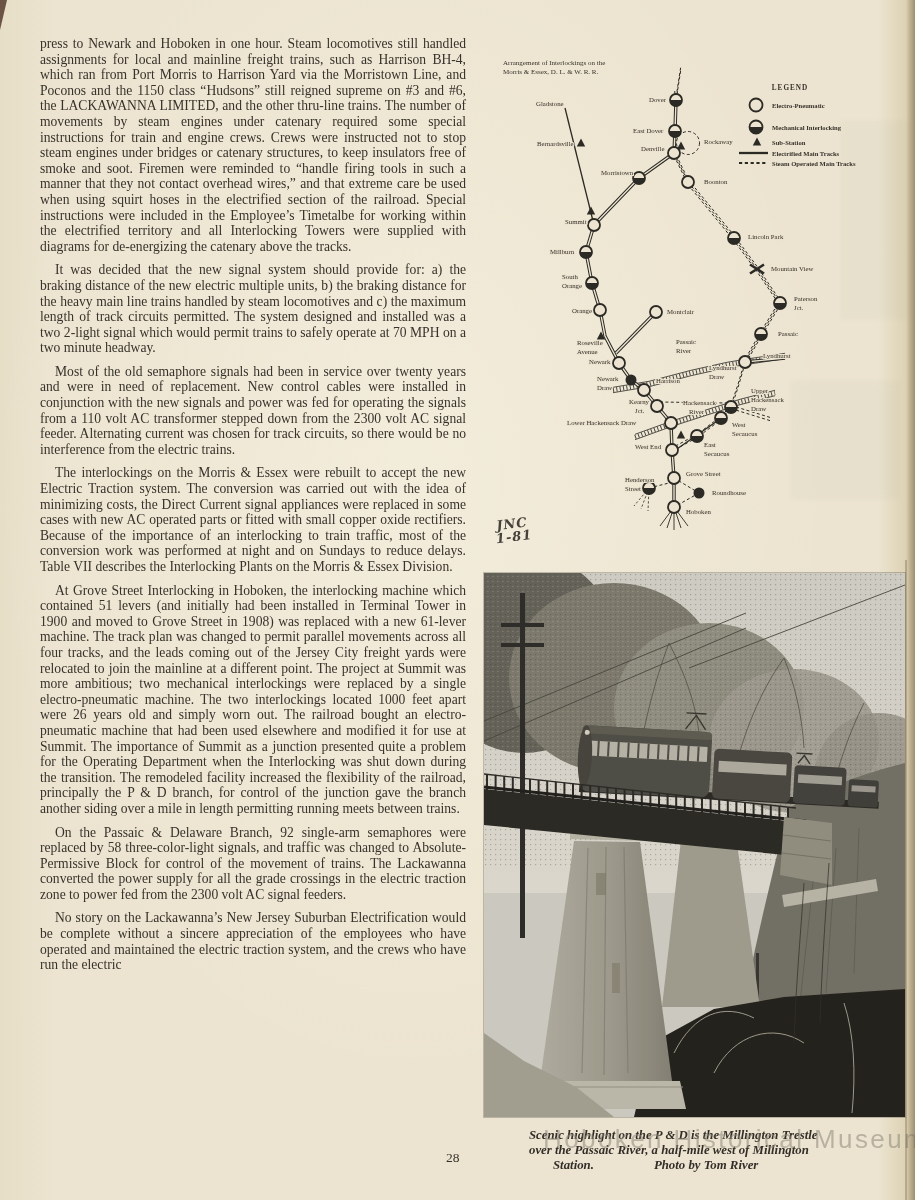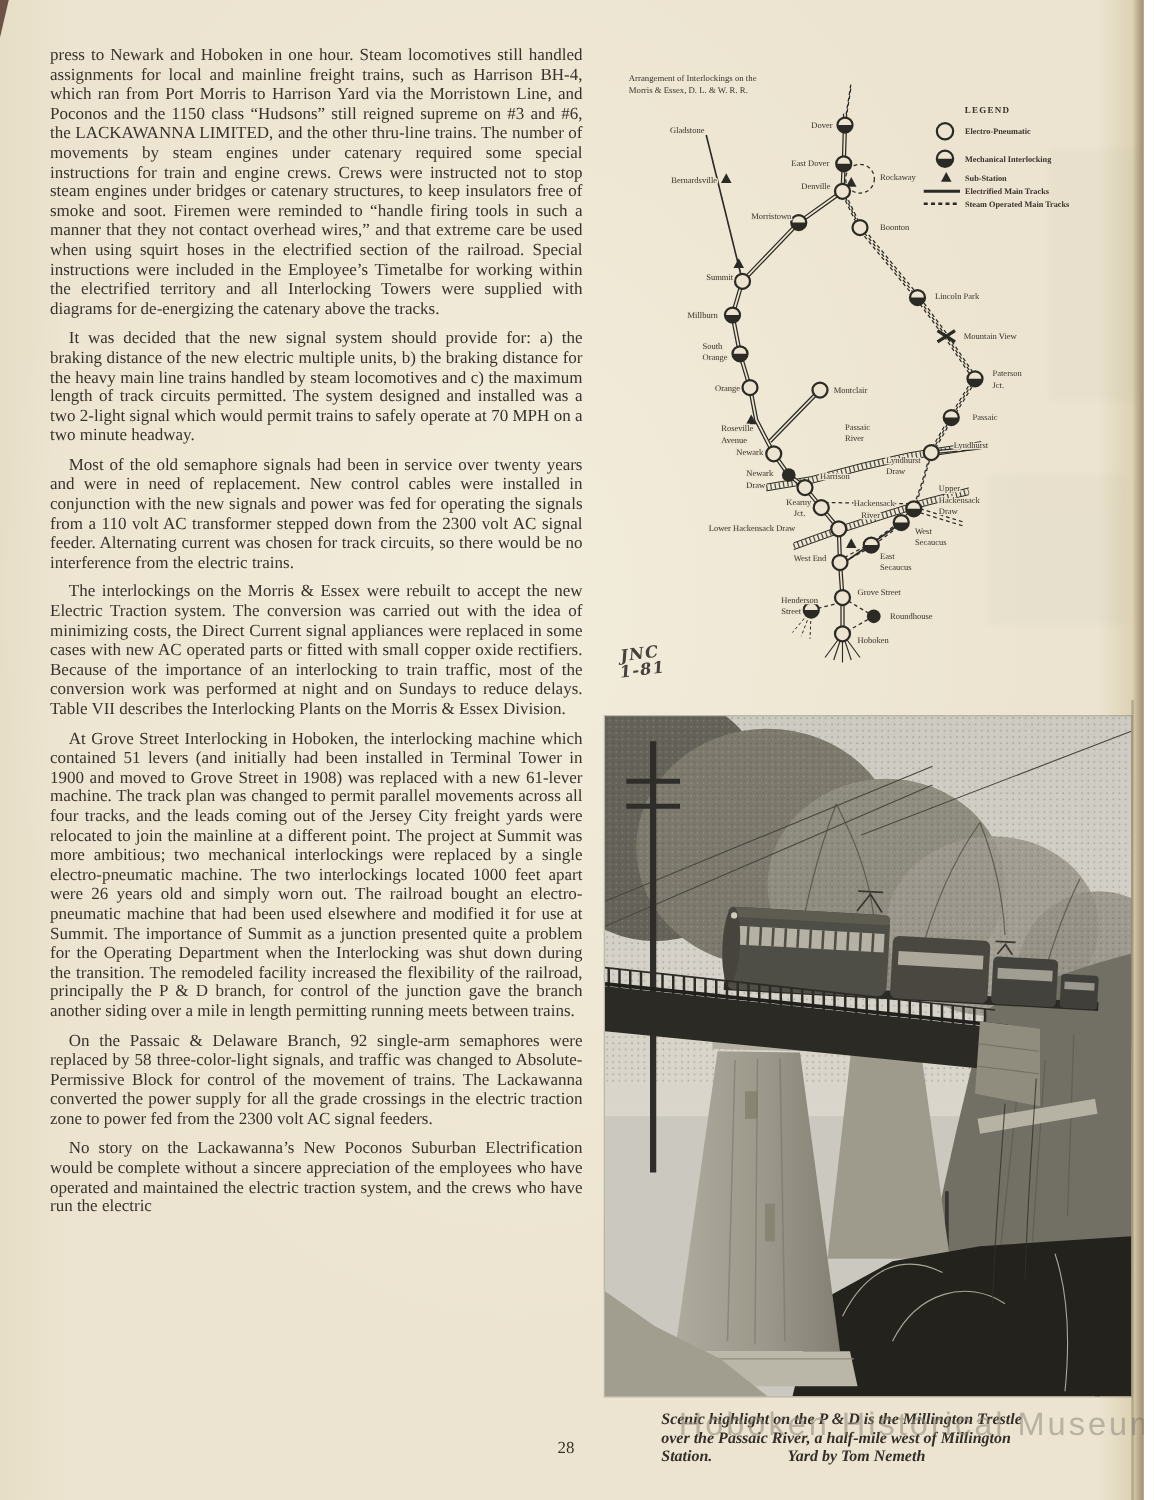--- a/index.html
+++ b/index.html
@@ -39,21 +39,21 @@
   .jnc-note div:last-child{margin-left:-2px;}
 
   .photo{position:absolute; left:484px; top:573px; width:421px; height:544px;
     outline:1px solid rgba(40,35,25,.25); background:#c9c7bf;}
   .photo svg{display:block; width:100%; height:100%;}
 
   .caption{
     position:absolute; left:529px; top:1128px; width:366px;
     font-size:12.8px; line-height:15.2px; font-style:italic; font-weight:bold; color:#332e28;
   }
-  .caption .cap-row{display:flex;}
+  .caption .cap-row{display:flex;margin-left:24px;}
   .caption .credit{margin-left:60px; white-space:nowrap;}
 
   .watermark{
     position:absolute; left:543px; top:1124px; width:380px;
     font-family:"Liberation Sans", sans-serif; font-size:26px; letter-spacing:2.4px;
     color:#8f897c; opacity:.55; pointer-events:none; white-space:nowrap;
   }
 </style>
 </head>
 <body>
@@ -64,21 +64,21 @@
   <div class="ghost" style="left:840px;top:120px;width:70px;height:200px;"></div>
   <div class="ghost" style="left:790px;top:380px;width:110px;height:120px;"></div>
 
   <div class="article-col">
     <p class="first">press to Newark and Hoboken in one hour. Steam locomotives still handled assignments for local and mainline freight trains, such as Harrison BH-4, which ran from Port Morris to Harrison Yard via the Morristown Line, and Poconos and the 1150 class “Hudsons” still reigned supreme on #3 and #6, the LACKAWANNA LIMITED, and the other thru-line trains. The number of movements by steam engines under catenary required some special instructions for train and engine crews. Crews were instructed not to stop steam engines under bridges or catenary structures, to keep insulators free of smoke and soot. Firemen were reminded to “handle firing tools in such a manner that they not contact overhead wires,” and that extreme care be used when using squirt hoses in the electrified section of the railroad. Special instructions were included in the Employee’s Timetalbe for working within the electrified territory and all Interlocking Towers were supplied with diagrams for de-energizing the catenary above the tracks.</p>
     <p>It was decided that the new signal system should provide for: a) the braking distance of the new electric multiple units, b) the braking distance for the heavy main line trains handled by steam locomotives and c) the maximum length of track circuits permitted. The system designed and installed was a two 2-light signal which would permit trains to safely operate at 70 MPH on a two minute headway.</p>
     <p>Most of the old semaphore signals had been in service over twenty years and were in need of replacement. New control cables were installed in conjunction with the new signals and power was fed for operating the signals from a 110 volt AC transformer stepped down from the 2300 volt AC signal feeder. Alternating current was chosen for track circuits, so there would be no interference from the electric trains.</p>
     <p>The interlockings on the Morris &amp; Essex were rebuilt to accept the new Electric Traction system. The conversion was carried out with the idea of minimizing costs, the Direct Current signal appliances were replaced in some cases with new AC operated parts or fitted with small copper oxide rectifiers. Because of the importance of an interlocking to train traffic, most of the conversion work was performed at night and on Sundays to reduce delays. Table VII describes the Interlocking Plants on the Morris &amp; Essex Division.</p>
     <p>At Grove Street Interlocking in Hoboken, the interlocking machine which contained 51 levers (and initially had been installed in Terminal Tower in 1900 and moved to Grove Street in 1908) was replaced with a new 61-lever machine. The track plan was changed to permit parallel movements across all four tracks, and the leads coming out of the Jersey City freight yards were relocated to join the mainline at a different point. The project at Summit was more ambitious; two mechanical interlockings were replaced by a single electro-pneumatic machine. The two interlockings located 1000 feet apart were 26 years old and simply worn out. The railroad bought an electro-pneumatic machine that had been used elsewhere and modified it for use at Summit. The importance of Summit as a junction presented quite a problem for the Operating Department when the Interlocking was shut down during the transition. The remodeled facility increased the flexibility of the railroad, principally the P &amp; D branch, for control of the junction gave the branch another siding over a mile in length permitting running meets between trains.</p>
     <p>On the Passaic &amp; Delaware Branch, 92 single-arm semaphores were replaced by 58 three-color-light signals, and traffic was changed to Absolute-Permissive Block for control of the movement of trains. The Lackawanna converted the power supply for all the grade crossings in the electric traction zone to power fed from the 2300 volt AC signal feeders.</p>
-    <p>No story on the Lackawanna’s New Poconos Suburban Electrification would be complete without a sincere appreciation of the employees who have operated and maintained the electric traction system, and the crews who have run the electric</p>
+    <p>No story on the Lackawanna’s New Jersey Suburban Electrification would be complete without a sincere appreciation of the employees who have operated and maintained the electric traction system, and the crews who have run the electric</p>
   </div>
 
   <div class="page-number">28</div>
 
   <div class="map-wrap">
     <svg viewBox="0 0 440 505" xmlns="http://www.w3.org/2000/svg">
       <text x="26" y="10" font-size="7" fill="#37322b" font-family="Liberation Serif, serif">Arrangement of Interlockings on the</text>
       <text x="26" y="19" font-size="7" fill="#37322b" font-family="Liberation Serif, serif">Morris &amp; Essex, D. L. &amp; W. R. R.</text>
       <text x="313" y="35" font-size="7.2" font-weight="bold" text-anchor="middle" fill="#37322b" font-family="Liberation Serif, serif" letter-spacing="1">LEGEND</text>
       <g id="map-rivers">
@@ -534,21 +534,21 @@
       </g>
       <rect width="421" height="544" fill="#e9dfc6" opacity=".06"></rect>
     </svg>
   </div>
 
   <div class="caption">
     <div>Scenic highlight on the P &amp; D is the Millington Trestle</div>
     <div>over the Passaic River, a half-mile west of Millington</div>
     <div class="cap-row">
       <span>Station.</span>
-      <span class="credit">Yard by Tom Nemeth</span>
+      <span class="credit">Photo by Tom River</span>
     </div>
   </div>
 
   <div class="watermark">Hoboken Historical Museum</div>
 
   <div class="edge-line"></div>
   <div class="edge-shadow"></div>
 </div>
 
 </body></html>

